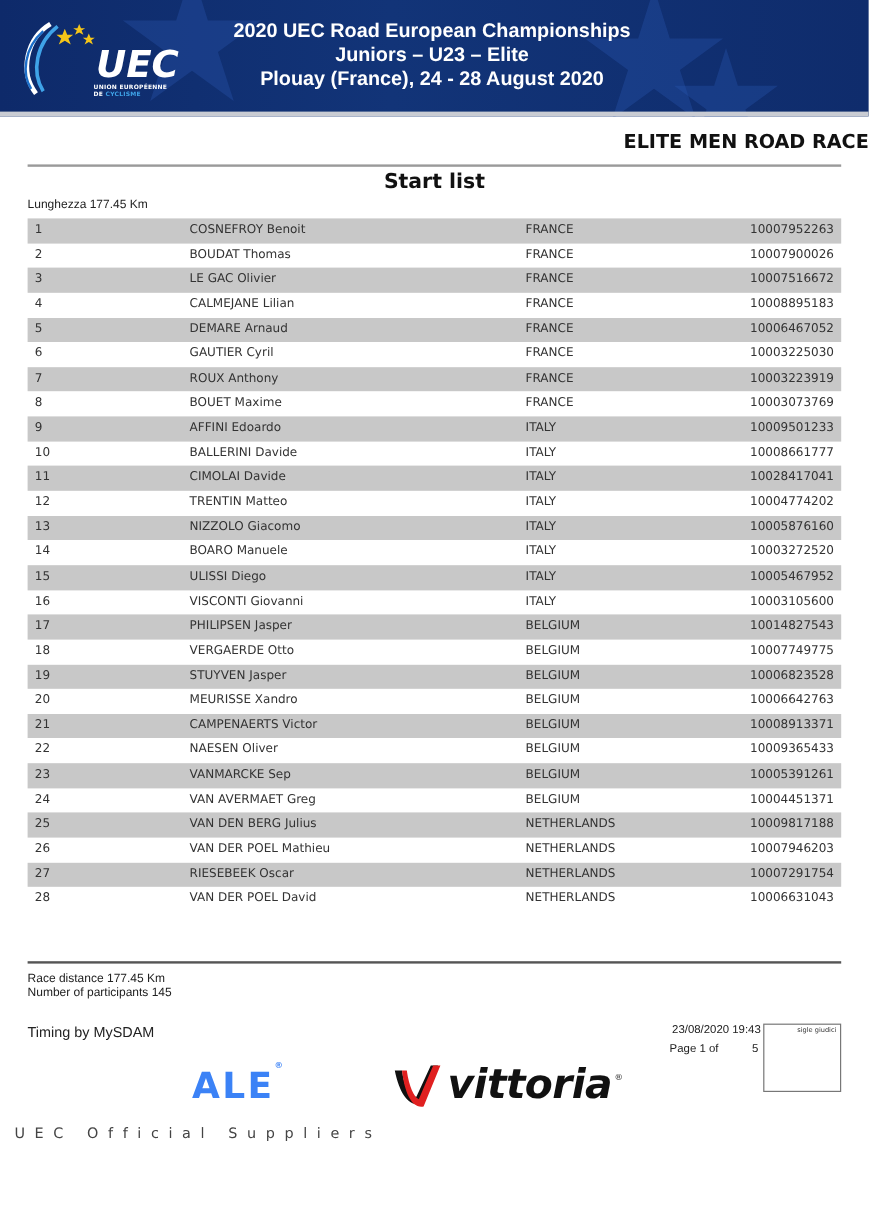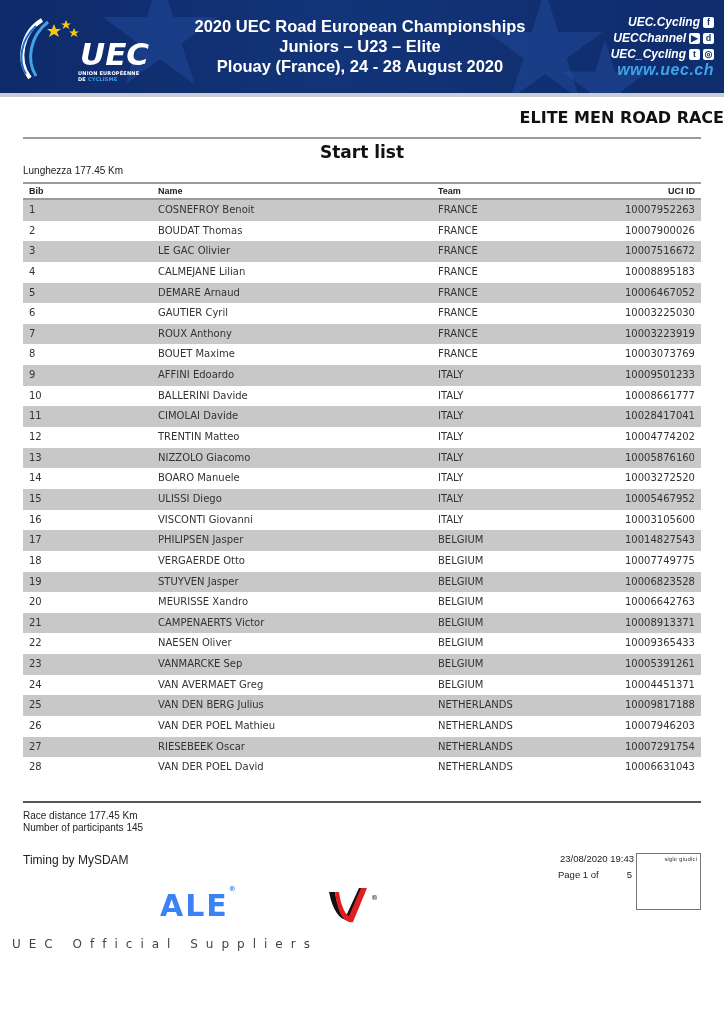--- a/index.html
+++ b/index.html
@@ -116,54 +116,29 @@
       <div><span>DE </span><span class="blue">CYCLISME</span></div>
     </div>
   </div>
 
   <div class="banner-title">
     <div>2020 UEC Road European Championships</div>
     <div>Juniors – U23 – Elite</div>
     <div>Plouay (France), 24 - 28 August 2020</div>
   </div>
 
-  <div class="social">
-    <div class="row">
-      <span>UEC.Cycling</span>
-      <span class="ico">f</span>
-    </div>
-    <div class="row">
-      <span>UECChannel</span>
-      <span class="ico">▶</span>
-      <span class="ico">d</span>
-    </div>
-    <div class="row">
-      <span>UEC_Cycling</span>
-      <span class="ico">t</span>
-      <span class="ico">◎</span>
-    </div>
-    <div class="row www">
-      <span>www.uec.ch</span>
-    </div>
-  </div>
   <div class="bottom-strip"></div>
 </div>
 
 <div class="race-title">ELITE MEN ROAD RACE</div>
 <div class="rule-top"></div>
 <div class="list-title">Start list</div>
 <div class="lunghezza">Lunghezza 177.45 Km</div>
 
 <div class="table">
-  <div class="thead">
-    <span class="c-bib">Bib</span>
-    <span class="c-name">Name</span>
-    <span class="c-team">Team</span>
-    <span class="c-uci">UCI ID</span>
-  </div>
   <div class="rows" id="rows">
       <div class="trow shade">
         <span class="c-bib">1</span>
         <span class="c-name">COSNEFROY Benoit</span>
         <span class="c-team">FRANCE</span>
         <span class="c-uci">10007952263</span>
       </div>
       <div class="trow">
         <span class="c-bib">2</span>
         <span class="c-name">BOUDAT Thomas</span>
@@ -343,15 +318,16 @@
 <div class="sigle">
   <span>sigle giudici</span>
 </div>
 
 <div class="ale"><span>ALE</span><sup>®</sup></div>
 <div class="vittoria">
   <svg width="44" height="40" viewBox="0 0 44 40">
     <path d="M4,8 C8,28 16,38 26,36 L40,4 L34,4 L22,30 C16,30 12,22 10,8 Z" fill="#111"></path>
     <path d="M14,8 C16,22 20,30 24,32 L36,4 L42,4 L28,38 C18,40 12,26 10,8 Z" fill="#e02020"></path>
   </svg>
+  <span class="word">vittoria</span>
   <sup>®</sup>
 </div>
 <div class="suppliers">UEC Official Suppliers</div>
 
 </body></html>

